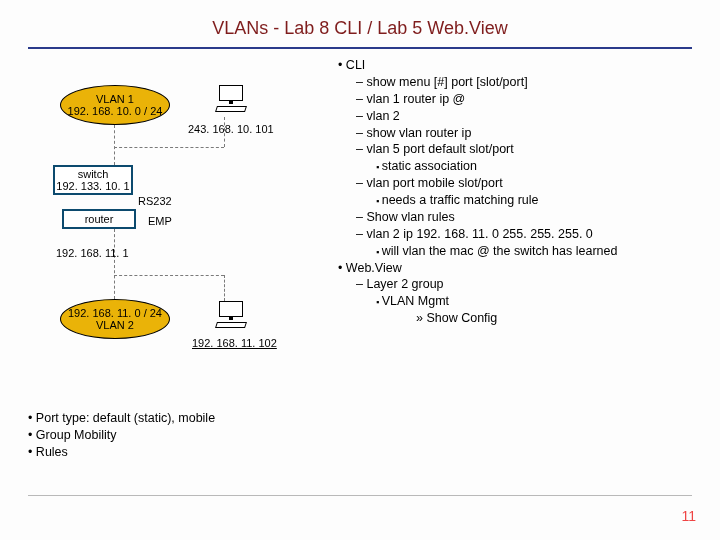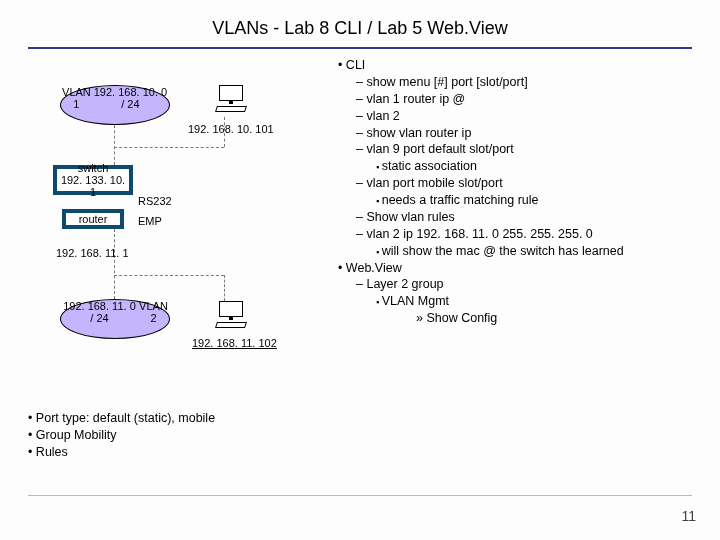--- a/index.html
+++ b/index.html
@@ -7,21 +7,21 @@
     width: 720px;
     height: 540px;
     background: #fdfdfd;
     font-family: Arial, Helvetica, sans-serif;
     font-size: 12px;
     color: #000;
     position: relative;
   }
   .title {
     text-align: center;
-    color: #000000;
+    color: #7f1d1d;
     font-size: 18px;
     padding-top: 18px;
     padding-bottom: 8px;
   }
   .rule {
     height: 2px;
     background: #2a3a8b;
     margin: 0 28px 8px 28px;
   }
   .content {
@@ -52,41 +52,41 @@
   .right-col .raquo::before { content: "» "; }
 
   
   .ellipse {
     position: absolute;
     border: 1px solid #000;
     border-radius: 50%;
     text-align: center;
     font-size: 11px;
     display: flex;
-    flex-direction: row;
+    flex-direction: column;
     justify-content: center;
-    background: #c4b5fd;
+    background: #eab308;
   }
   .vlan1 { left: 32px; top: 28px; width: 110px; height: 40px; }
   .vlan2 { left: 32px; top: 242px; width: 110px; height: 40px; }
   .box {
     position: absolute;
-    border: 4px solid #0c4a6e;
+    border: 2px solid #0c4a6e;
     background: #fff;
     font-size: 11px;
     text-align: center;
     display: flex;
     flex-direction: column;
     justify-content: center;
   }
   .switch { left: 25px; top: 108px; width: 80px; height: 30px; padding: 1px 0; }
-  .router { left: 34px; top: 152px; width: 62px; height: 20px; }
+  .router { left: 34px; top: 152px; width: 74px; height: 20px; }
   .ip1111 { position: absolute; left: 28px; top: 190px; font-size: 11px; }
   .lbl-rs232 { position: absolute; left: 110px; top: 138px; font-size: 11px; }
-  .lbl-emp   { position: absolute; left: 110px; top: 158px; font-size: 11px; }
+  .lbl-emp   { position: absolute; left: 120px; top: 158px; font-size: 11px; }
   .iplabel-top { position: absolute; left: 160px; top: 66px; font-size: 11px; }
   .iplabel-bot { position: absolute; left: 164px; top: 280px; font-size: 11px; text-decoration: underline; }
 
   
   .pc {
     position: absolute;
     width: 36px;
     height: 32px;
   }
   .pc .mon {
@@ -130,21 +130,21 @@
     top: 410px;
     font-size: 12.5px;
     line-height: 1.35;
   }
   .notes div::before { content: "• "; }
 
   .pagenum {
     position: absolute;
     right: 24px;
     bottom: 16px;
-    color: #404040;
+    color: #ef4444;
     font-size: 14px;
   }
   .bottom-rule {
     position: absolute;
     left: 28px; right: 28px; bottom: 44px;
     height: 1px;
     background: #b9b9b9;
   }
 </style>
 </head>
@@ -164,21 +164,21 @@
 
     <div class="vline-dash v1"></div>
     <div class="hline-dash h1"></div>
     <div class="vtopc"></div>
 
     <div class="pc pc-top">
       <div class="mon"></div>
         <div class="stand"></div>
         <div class="kb"></div>
     </div>
-    <div class="iplabel-top">192. 168. 10. 101</div>
+    <div class="iplabel-top">243. 168. 10. 101</div>
 
     <div class="box switch">
       <div>switch</div>
       <div>192. 133. 10. 1</div>
     </div>
 
     <div class="lbl-rs232">RS232</div>
     <div class="box router">
       <span>router</span>
     </div>
@@ -202,27 +202,27 @@
     <div class="iplabel-bot">192. 168. 11. 102</div>
   </div>
 
   <div class="right-col">
     <ul>
       <li class="bullet">CLI</li>
       <li class="dash lvl1">show menu [#] port [slot/port]</li>
       <li class="dash lvl1">vlan 1 router ip @</li>
       <li class="dash lvl1">vlan 2</li>
       <li class="dash lvl1">show vlan router ip</li>
-      <li class="dash lvl1">vlan 9 port default slot/port</li>
+      <li class="dash lvl1">vlan 5 port default slot/port</li>
       <li class="sq lvl2">static association</li>
       <li class="dash lvl1">vlan port mobile slot/port</li>
       <li class="sq lvl2">needs a traffic matching rule</li>
       <li class="dash lvl1">Show vlan rules</li>
       <li class="dash lvl1">vlan 2 ip 192. 168. 11. 0 255. 255. 255. 0</li>
-      <li class="sq lvl2">will show the mac @ the switch has learned</li>
+      <li class="sq lvl2">will vlan the mac @ the switch has learned</li>
 
       <li class="bullet">Web.View</li>
       <li class="dash lvl1">Layer 2 group</li>
       <li class="sq lvl2">VLAN Mgmt</li>
       <li class="raquo lvl4">Show Config</li>
     </ul>
   </div>
 
 </div>
 

